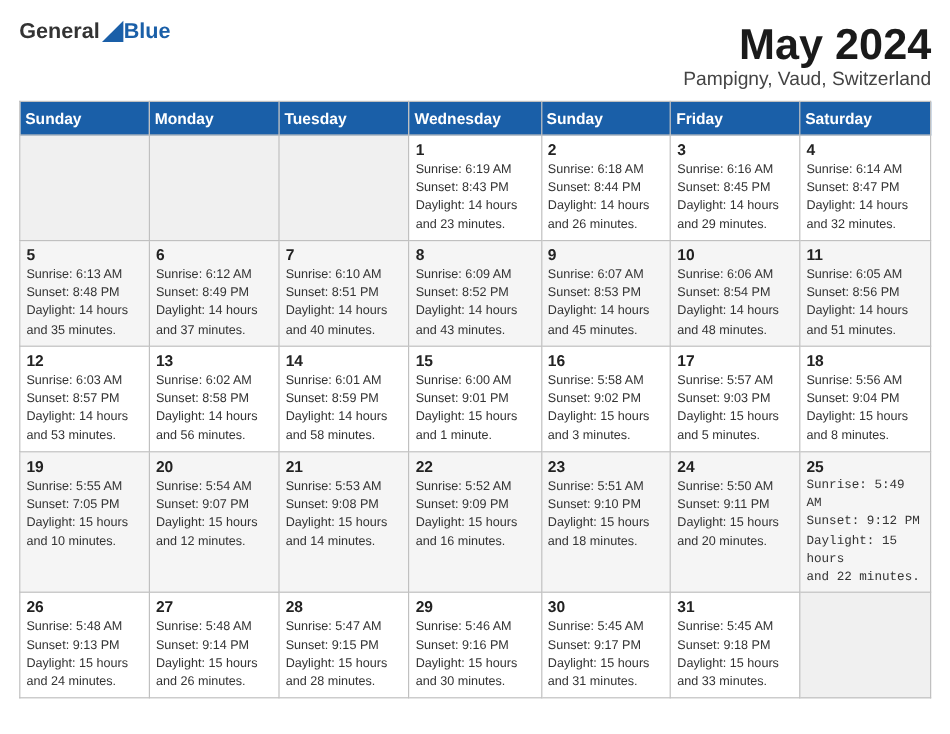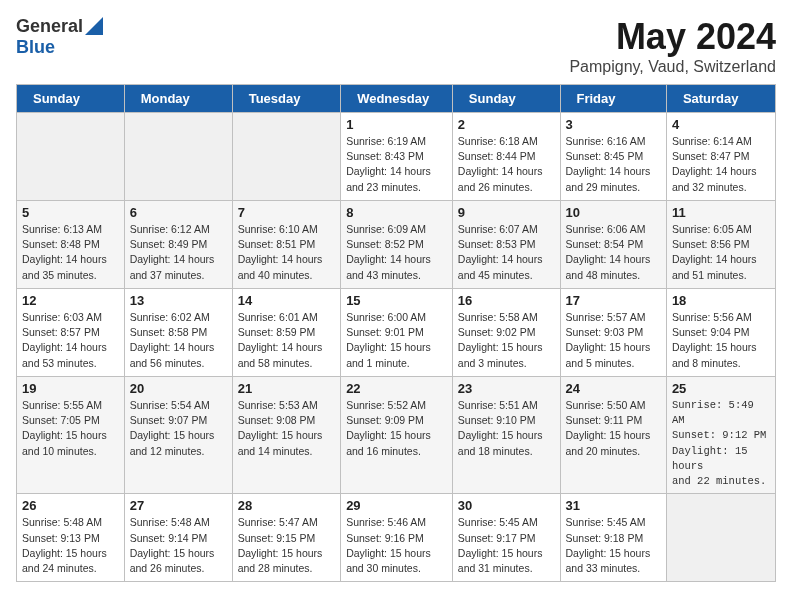--- a/index.html
+++ b/index.html
@@ -11,21 +11,21 @@
       padding: 16px;
     }
     .header {
       display: flex;
       justify-content: space-between;
       align-items: flex-start;
       margin-bottom: 8px;
     }
     .logo {
       display: flex;
-      flex-direction: column;
+      flex-direction: row;
       align-items: flex-start;
     }
     .logo-general {
       font-size: 18px;
       font-weight: bold;
       color: #333;
     }
     .logo-blue {
       font-size: 18px;
       font-weight: bold;
@@ -50,21 +50,21 @@
     }
     table {
       width: 100%;
       border-collapse: collapse;
     }
     thead tr th {
       background-color: #1a5fa8;
       color: #fff;
       font-size: 13px;
       font-weight: bold;
-      padding: 6px 16px;
+      padding: 6px 4px;
       text-align: left;
       border: 1px solid #c0c0c0;
     }
     tbody tr td {
       border: 1px solid #c0c0c0;
       vertical-align: top;
       padding: 4px 5px;
       font-size: 11px;
       color: #333;
       height: 88px;

